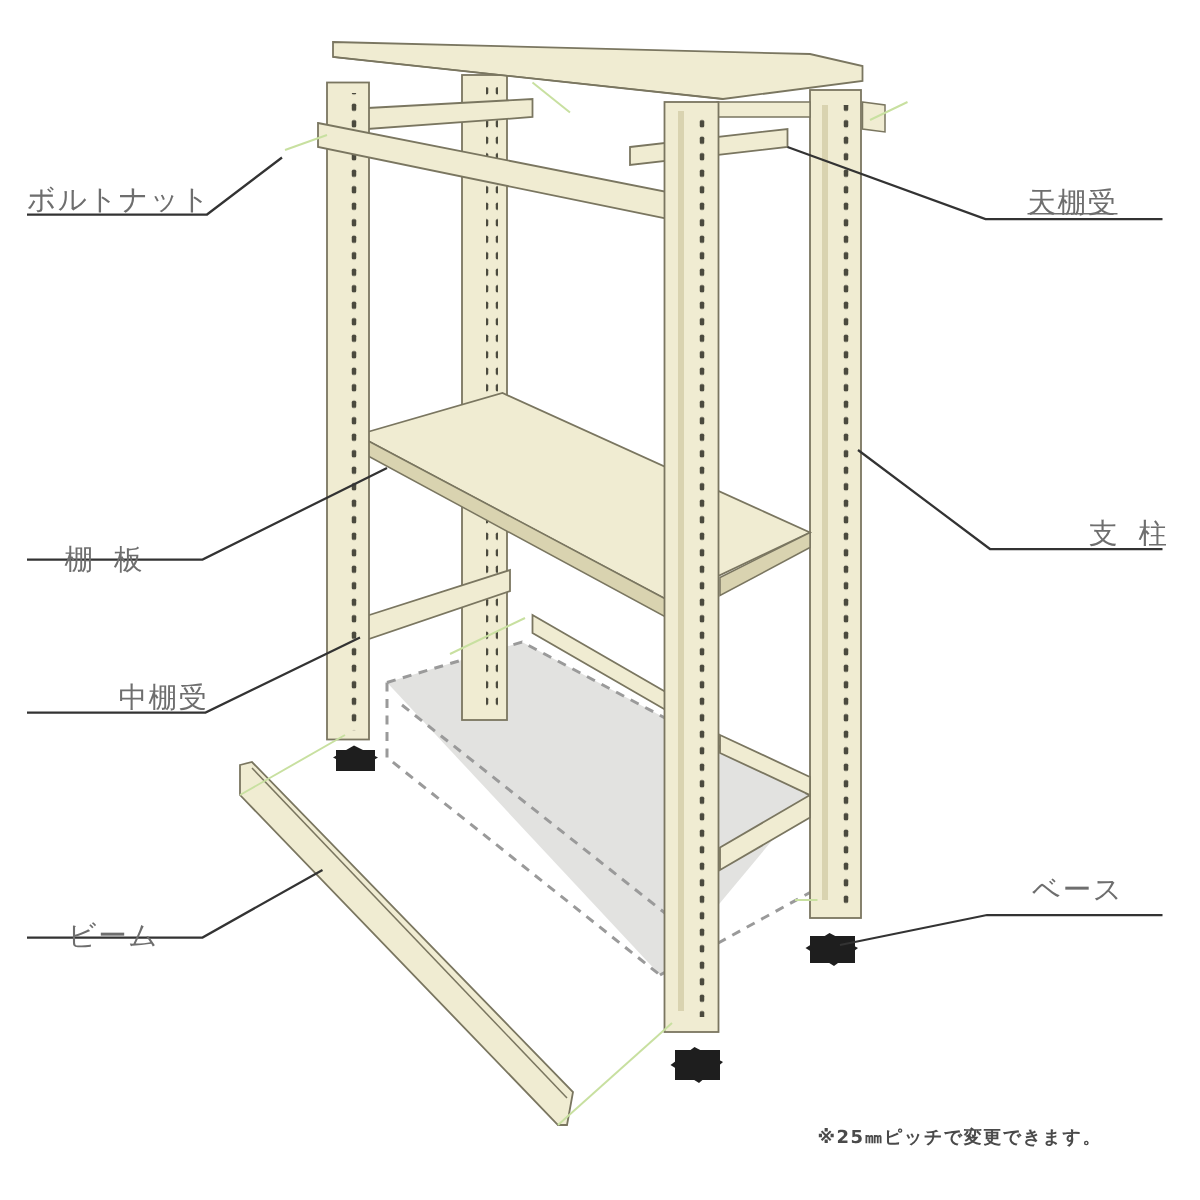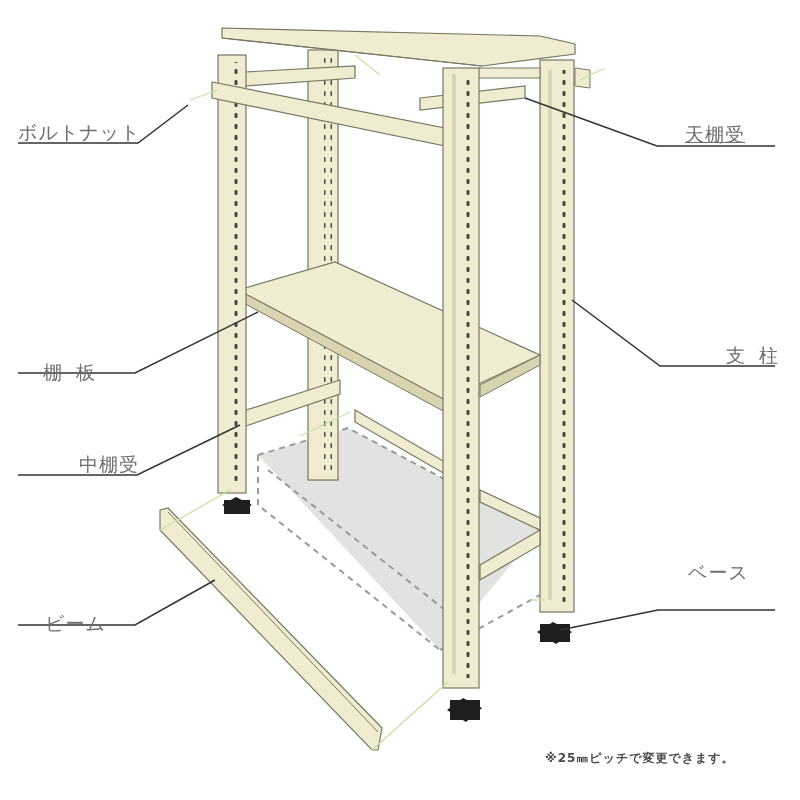--- a/index.html
+++ b/index.html
@@ -115,15 +115,15 @@
     <polyline points="775,610 658,610 560,630"></polyline>
   </g>
 </svg>
 
 <div class="label" style="left:18px; top:120px;">ボルトナット</div>
 <div class="label" style="left:685px; top:122px;text-decoration:underline;">天棚受</div>
 <div class="label spaced" style="left:43px; top:360px;">棚板</div>
 <div class="label spaced" style="left:726px; top:343px;">支柱</div>
 <div class="label" style="left:45px; top:452px;margin-left:34px;">中棚受</div>
 <div class="label" style="left:45px; top:611px;">ビーム</div>
-<div class="label" style="left:688px; top:560px;">ベース</div>
+<div class="label" style="left:688px; top:580px;">ベース</div>
 
 <div class="footnote">※25㎜ピッチで変更できます。</div>
 
 </body></html>

